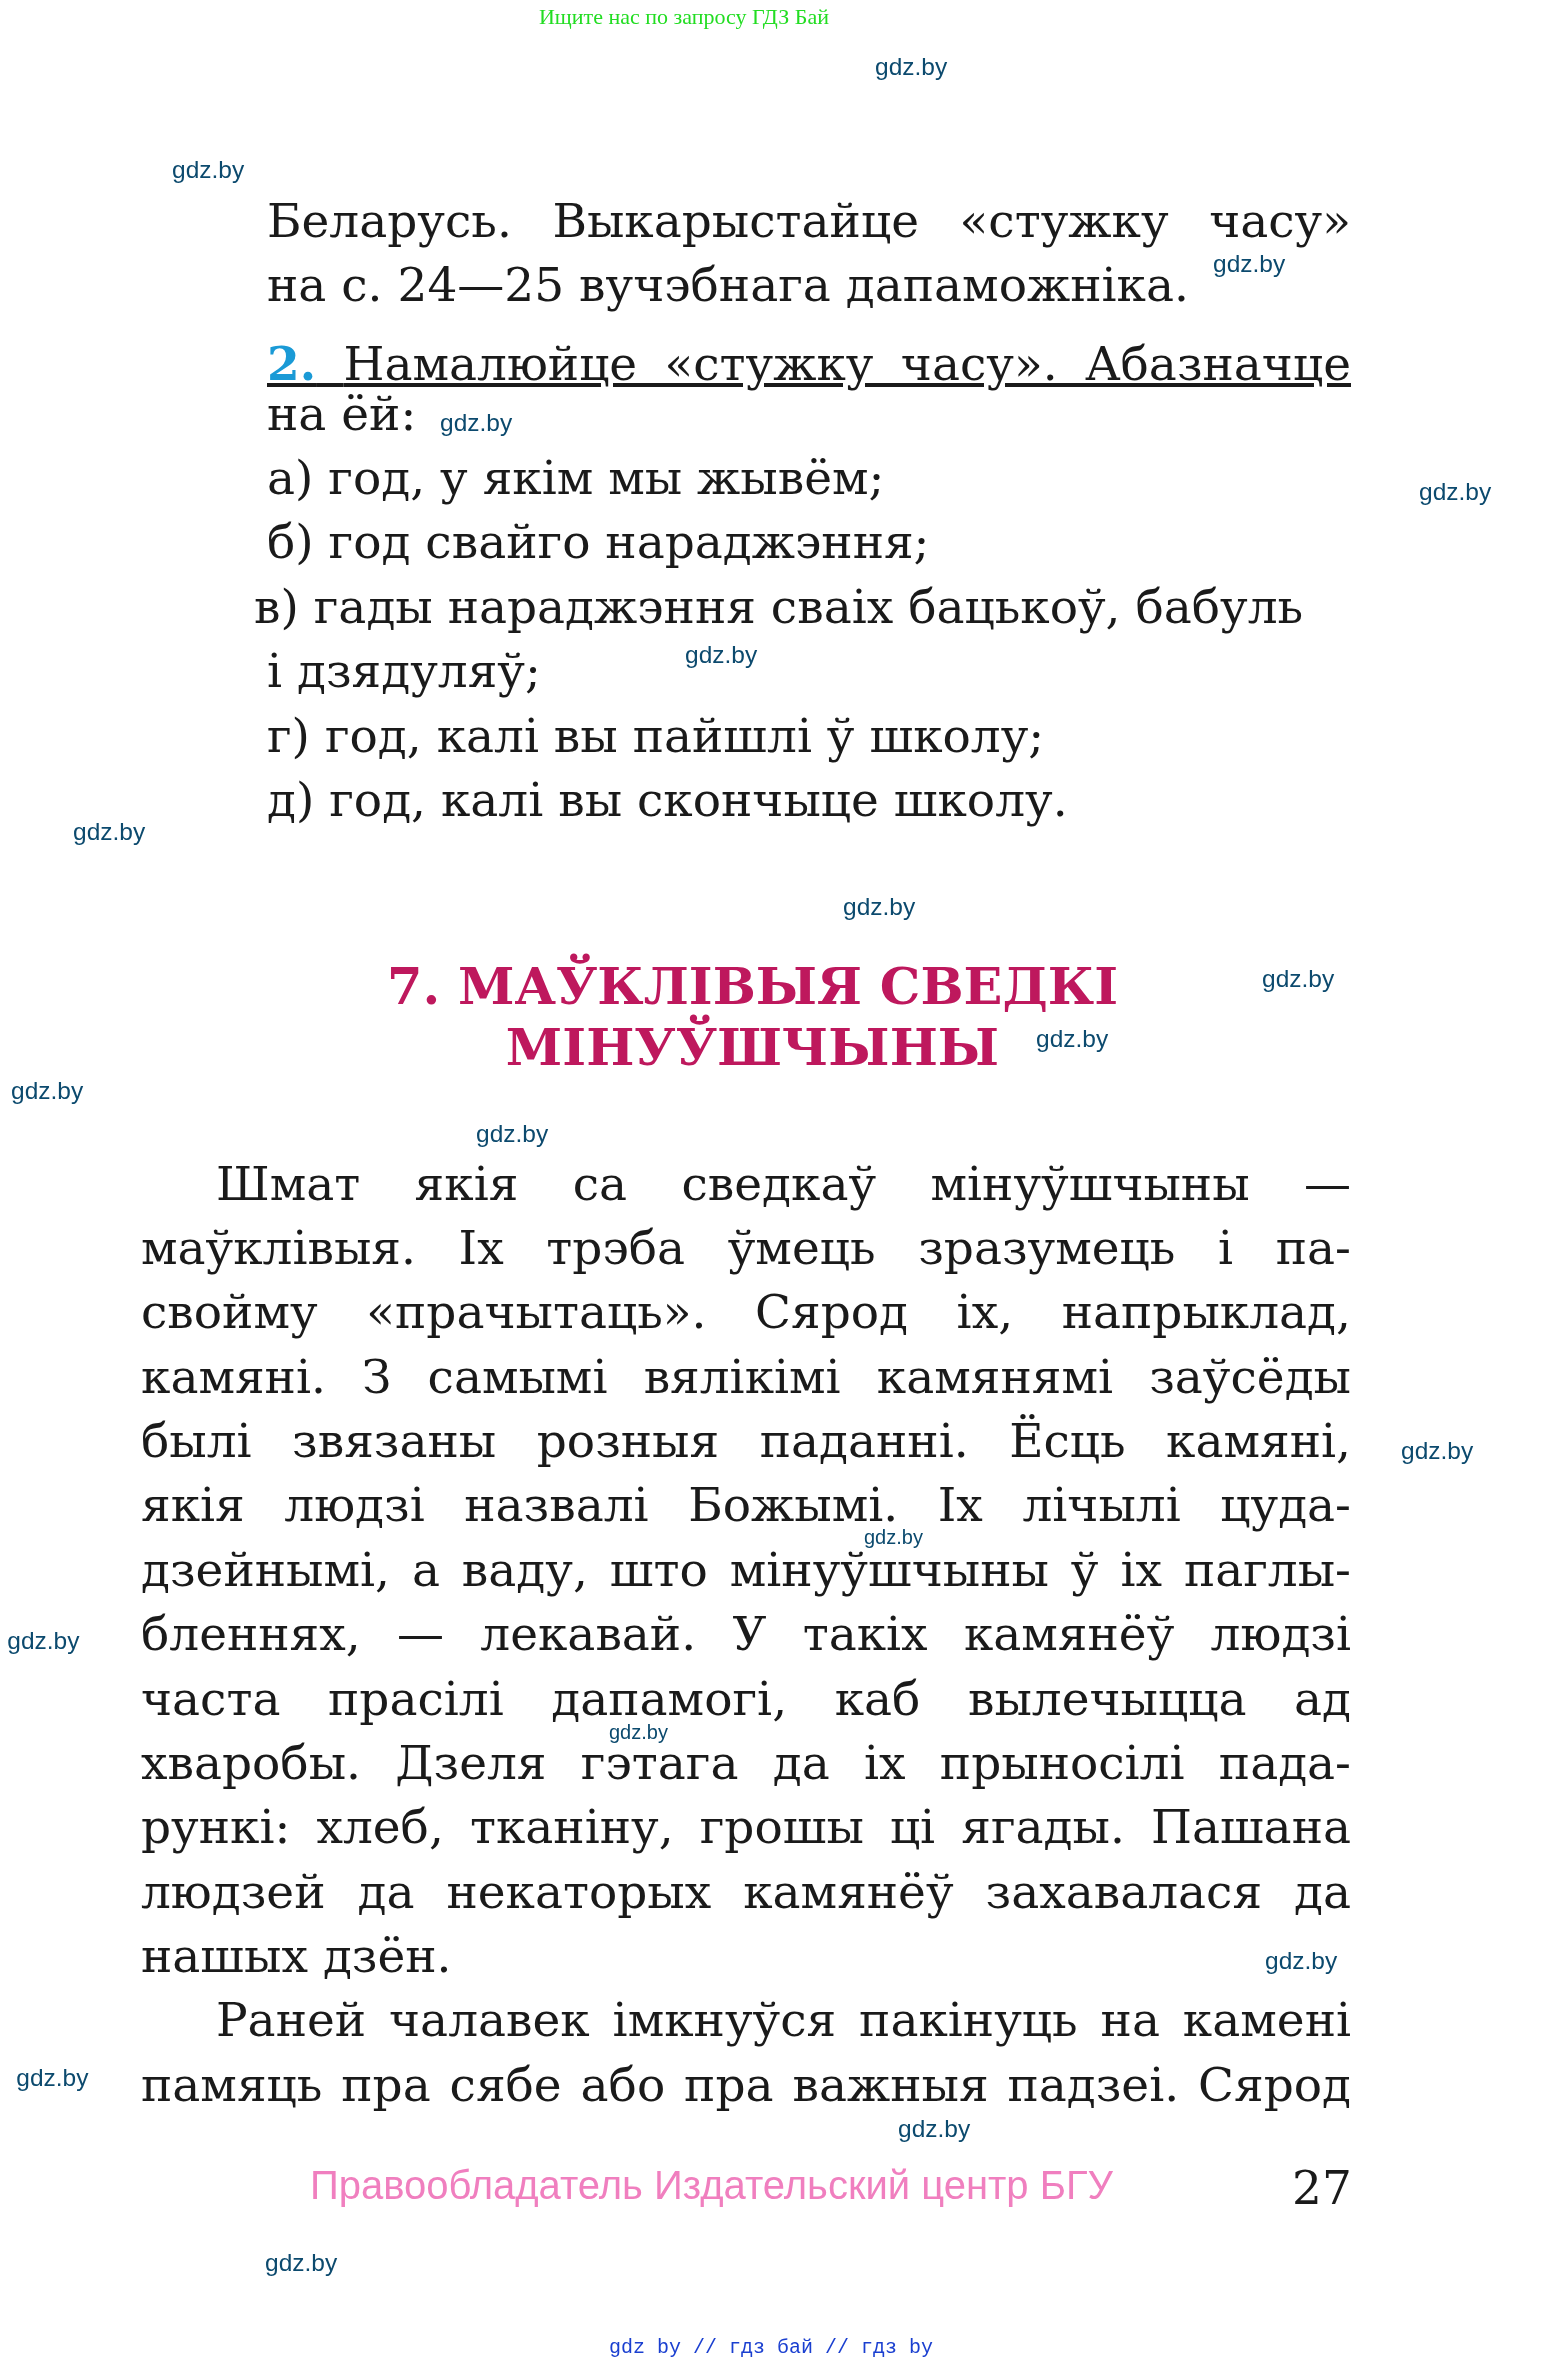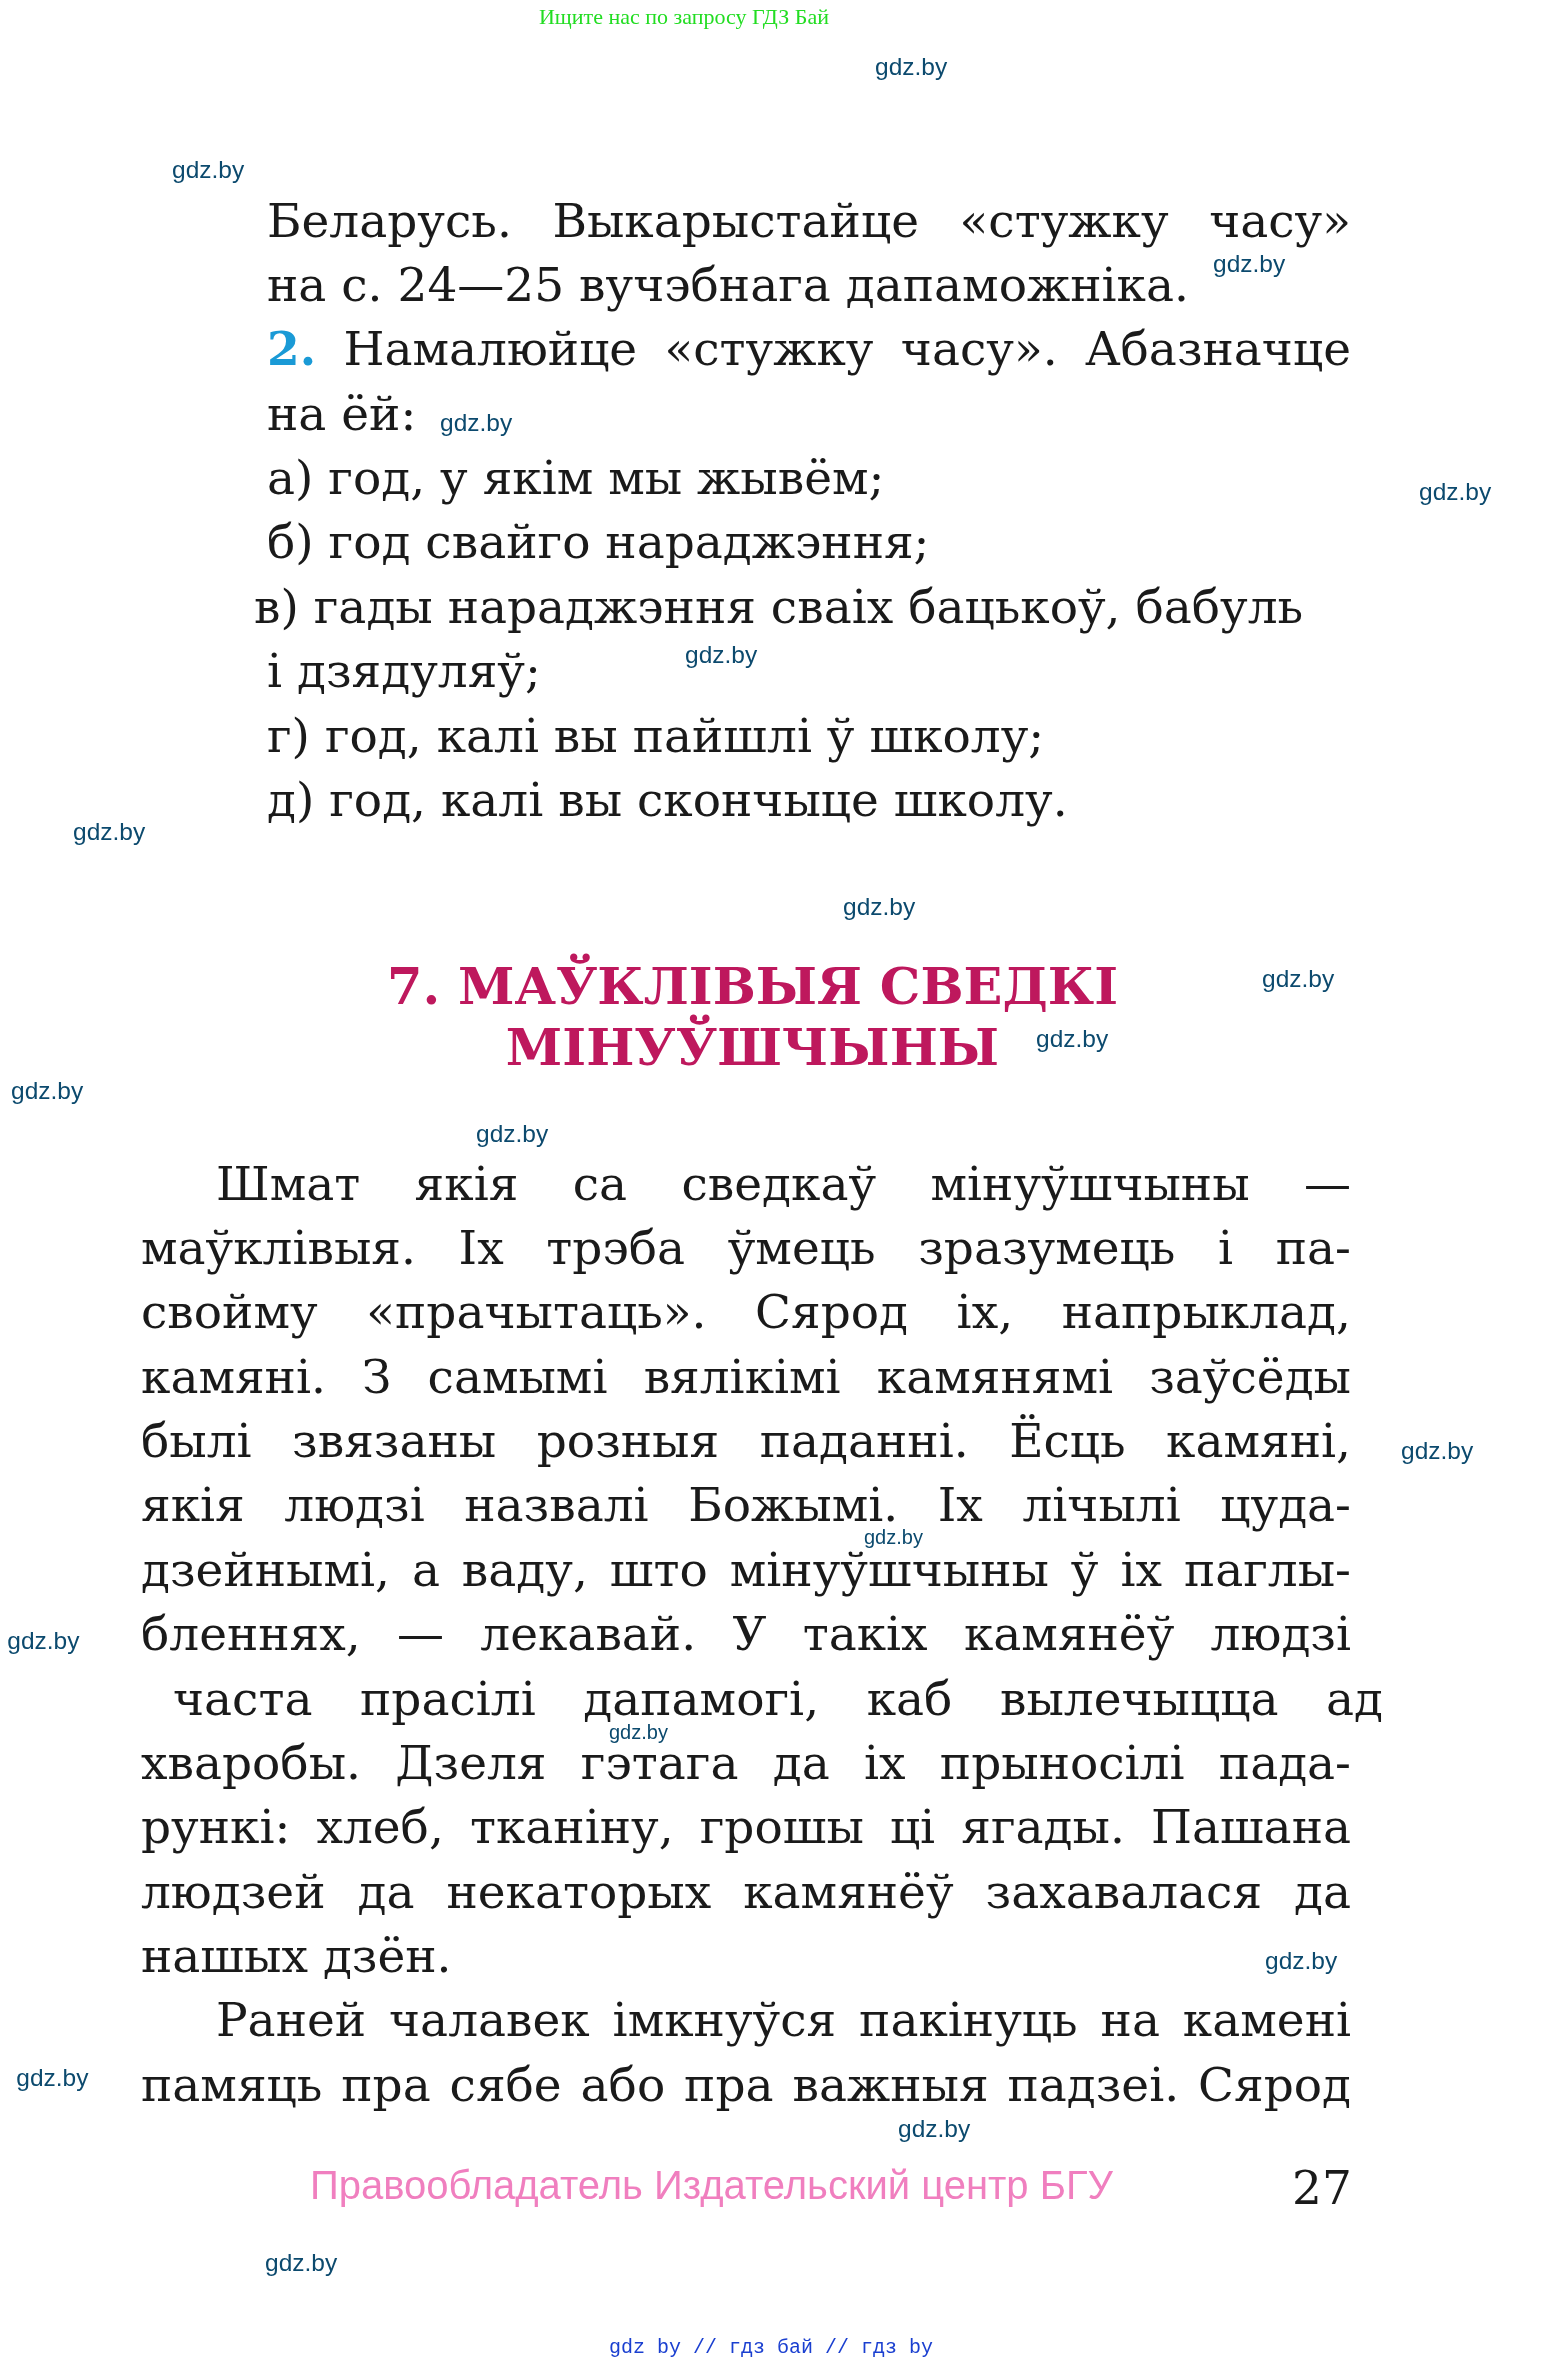--- a/index.html
+++ b/index.html
@@ -41,21 +41,21 @@
 <div class="abs wm" style="left:7.3px;top:1627px;">gdz.by</div>
 <div class="abs wm" style="left:609px;top:1721px;font-size:20px;">gdz.by</div>
 <div class="abs wm" style="left:1265px;top:1947px;">gdz.by</div>
 <div class="abs wm" style="left:16.3px;top:2064px;">gdz.by</div>
 <div class="abs wm" style="left:898px;top:2115px;">gdz.by</div>
 <div class="abs wm" style="left:265px;top:2249px;">gdz.by</div>
 
 <div class="abs serif body-line" style="left:267px;width:1084px;top:189px;">Беларусь. Выкарыстайце «стужку часу»</div>
 <div class="abs serif" style="left:267px;top:253px;">на с. 24—25 вучэбнага дапаможніка.</div>
 
-<div class="abs serif body-line" style="left:267px;width:1084px;top:317px;">
+<div class="abs serif body-line" style="left:267px;width:1084px;top:332px;text-decoration:underline;">
   <span class="num-blue">2.</span>
   <span>Намалюйце «стужку часу». Абазначце</span>
 </div>
 <div class="abs serif" style="left:267px;top:382px;">на ёй:</div>
 <div class="abs serif" style="left:267px;top:446px;">а) год, у якім мы жывём;</div>
 <div class="abs serif" style="left:267px;top:510px;">б) год свайго нараджэння;</div>
 <div class="abs serif" style="left:254px;top:575px;">в) гады нараджэння сваіх бацькоў, бабуль</div>
 <div class="abs serif" style="left:267px;top:639px;">і дзядуляў;</div>
 <div class="abs serif" style="left:267px;top:704px;">г) год, калі вы пайшлі ў школу;</div>
 <div class="abs serif" style="left:267px;top:768px;text-align:center;">д) год, калі вы скончыце школу.</div>
@@ -64,21 +64,21 @@
 <div class="abs heading" style="top:1020px;">МІНУЎШЧЫНЫ</div>
 
 <div class="abs serif body-line" style="left:216px;width:1135px;top:1152px;">Шмат якія са сведкаў мінуўшчыны —</div>
 <div class="abs serif body-line" style="top:1216px;">маўклівыя. Іх трэба ўмець зразумець і па-</div>
 <div class="abs serif body-line" style="top:1280px;">свойму «прачытаць». Сярод іх, напрыклад,</div>
 <div class="abs serif body-line" style="top:1345px;">камяні. З самымі вялікімі камянямі заўсёды</div>
 <div class="abs serif body-line" style="top:1409px;">былі звязаны розныя паданні. Ёсць камяні,</div>
 <div class="abs serif body-line" style="top:1473px;">якія людзі назвалі Божымі. Іх лічылі цуда-</div>
 <div class="abs serif body-line" style="top:1538px;">дзейнымі, а ваду, што мінуўшчыны ў іх паглы-</div>
 <div class="abs serif body-line" style="top:1602px;">бленнях, — лекавай. У такіх камянёў людзі</div>
-<div class="abs serif body-line" style="top:1667px;margin-left:32px;">часта прасілі дапамогі, каб вылечыцца ад</div>
+<div class="abs serif body-line" style="top:1667px;">часта прасілі дапамогі, каб вылечыцца ад</div>
 <div class="abs serif body-line" style="top:1731px;">хваробы. Дзеля гэтага да іх прыносілі пада-</div>
 <div class="abs serif body-line" style="top:1795px;">рункі: хлеб, тканіну, грошы ці ягады. Пашана</div>
 <div class="abs serif body-line" style="top:1860px;">людзей да некаторых камянёў захавалася да</div>
 <div class="abs serif body-line last" style="top:1924px;">нашых дзён.</div>
 
 <div class="abs serif body-line" style="left:216px;width:1135px;top:1988px;">Раней чалавек імкнуўся пакінуць на камені</div>
 <div class="abs serif body-line" style="top:2053px;">памяць пра сябе або пра важныя падзеі. Сярод</div>
 
 <div class="abs footer-pink" style="left:310px;top:2163px;">Правообладатель Издательский центр БГУ</div>
 <div class="abs page-num" style="left:1292px;top:2160px;">27</div>

